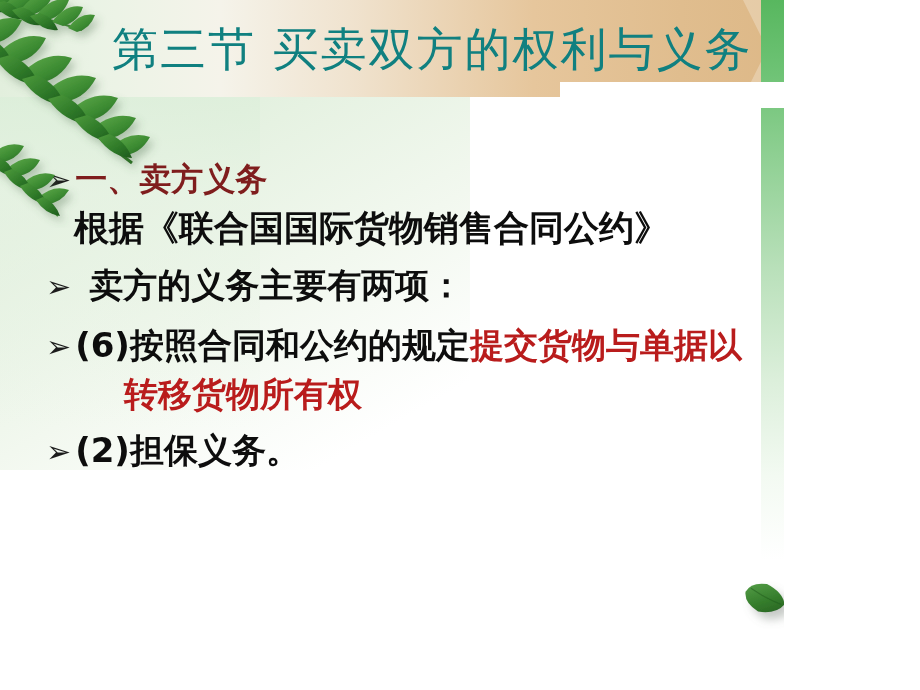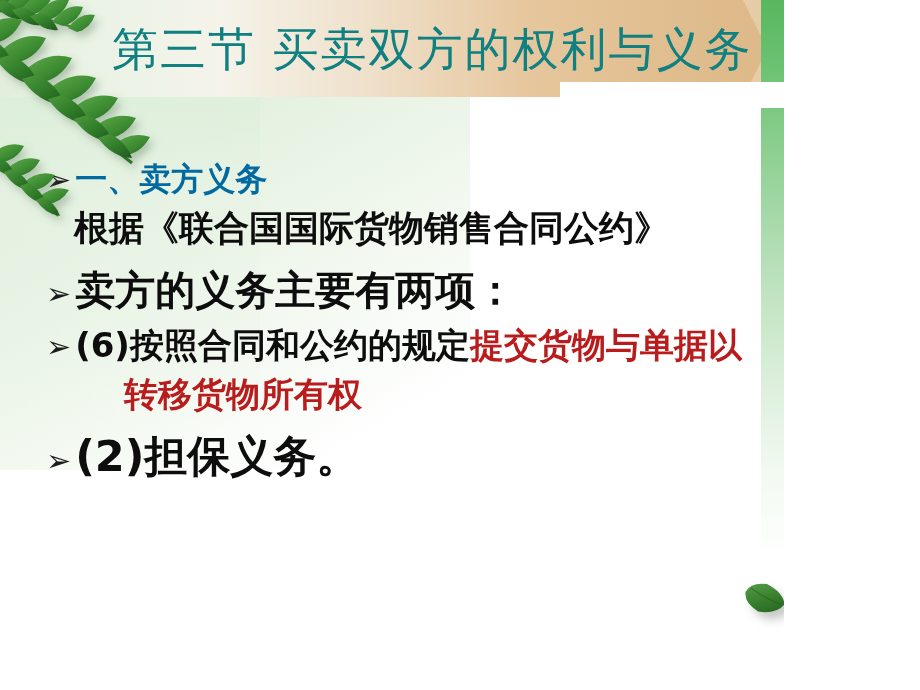--- a/index.html
+++ b/index.html
@@ -126,38 +126,38 @@
     margin-right: 4px;
     font-family: "DejaVu Sans", sans-serif;
   }
   .txt {
     font-size: 33px;
     font-weight: bold;
     color: #0d0d0d;
     font-family: "DejaVu Sans", "Liberation Sans", sans-serif;
     letter-spacing: 0px;
   }
-  .txt.orange { color: #0369a1; }
+  .txt.orange { color: #7f1d1d; }
   .txt.red    { color: #b91c1c; }
   .txt.plain  { font-weight: bold; text-align: center; }
 
   
   #line-1 { left: 46px;  top: 48px; }
   #line-2 { left: 74px;  top: 95px; }
   #line-3 { left: 46px;  top: 153px; }
   #line-4 { left: 46px;  top: 213px; }
   #line-5 { left: 78px;  top: 262px; margin-left: 46px; }
   #line-6 { left: 46px;  top: 318px; }
 
   #line-1 .txt { font-size: 32px; }
   #line-2 .txt { font-size: 35px; }
-  #line-3 .txt { font-size: 40px; }
+  #line-3 .txt { font-size: 34px; margin-left: 14px; }
   #line-4 .txt { font-size: 34px; }
   #line-5 .txt { font-size: 34px; }
-  #line-6 .txt { font-size: 43px; }
+  #line-6 .txt { font-size: 34px; }
 
   
   .leaf-cluster-tl {
     position: absolute;
     left: -18px; top: -12px;
     width: 210px; height: 240px;
     z-index: 7;
     pointer-events: none;
   }
   .leaf-scatter-br {

